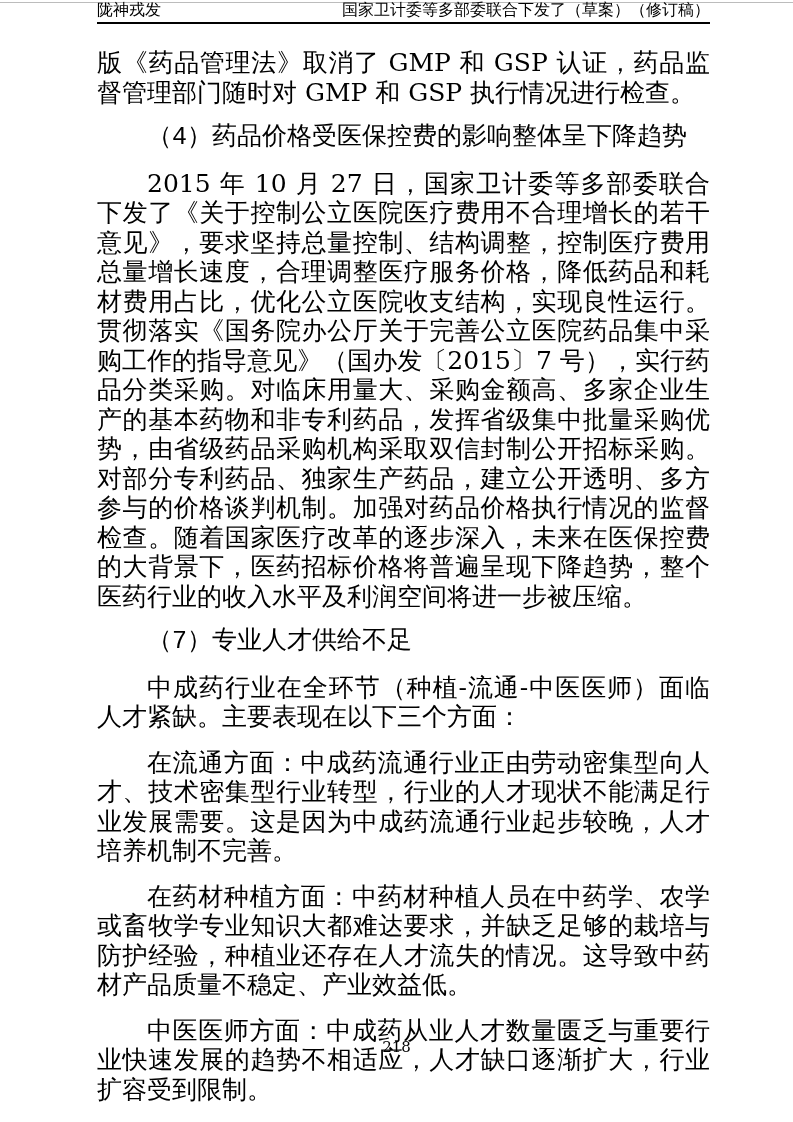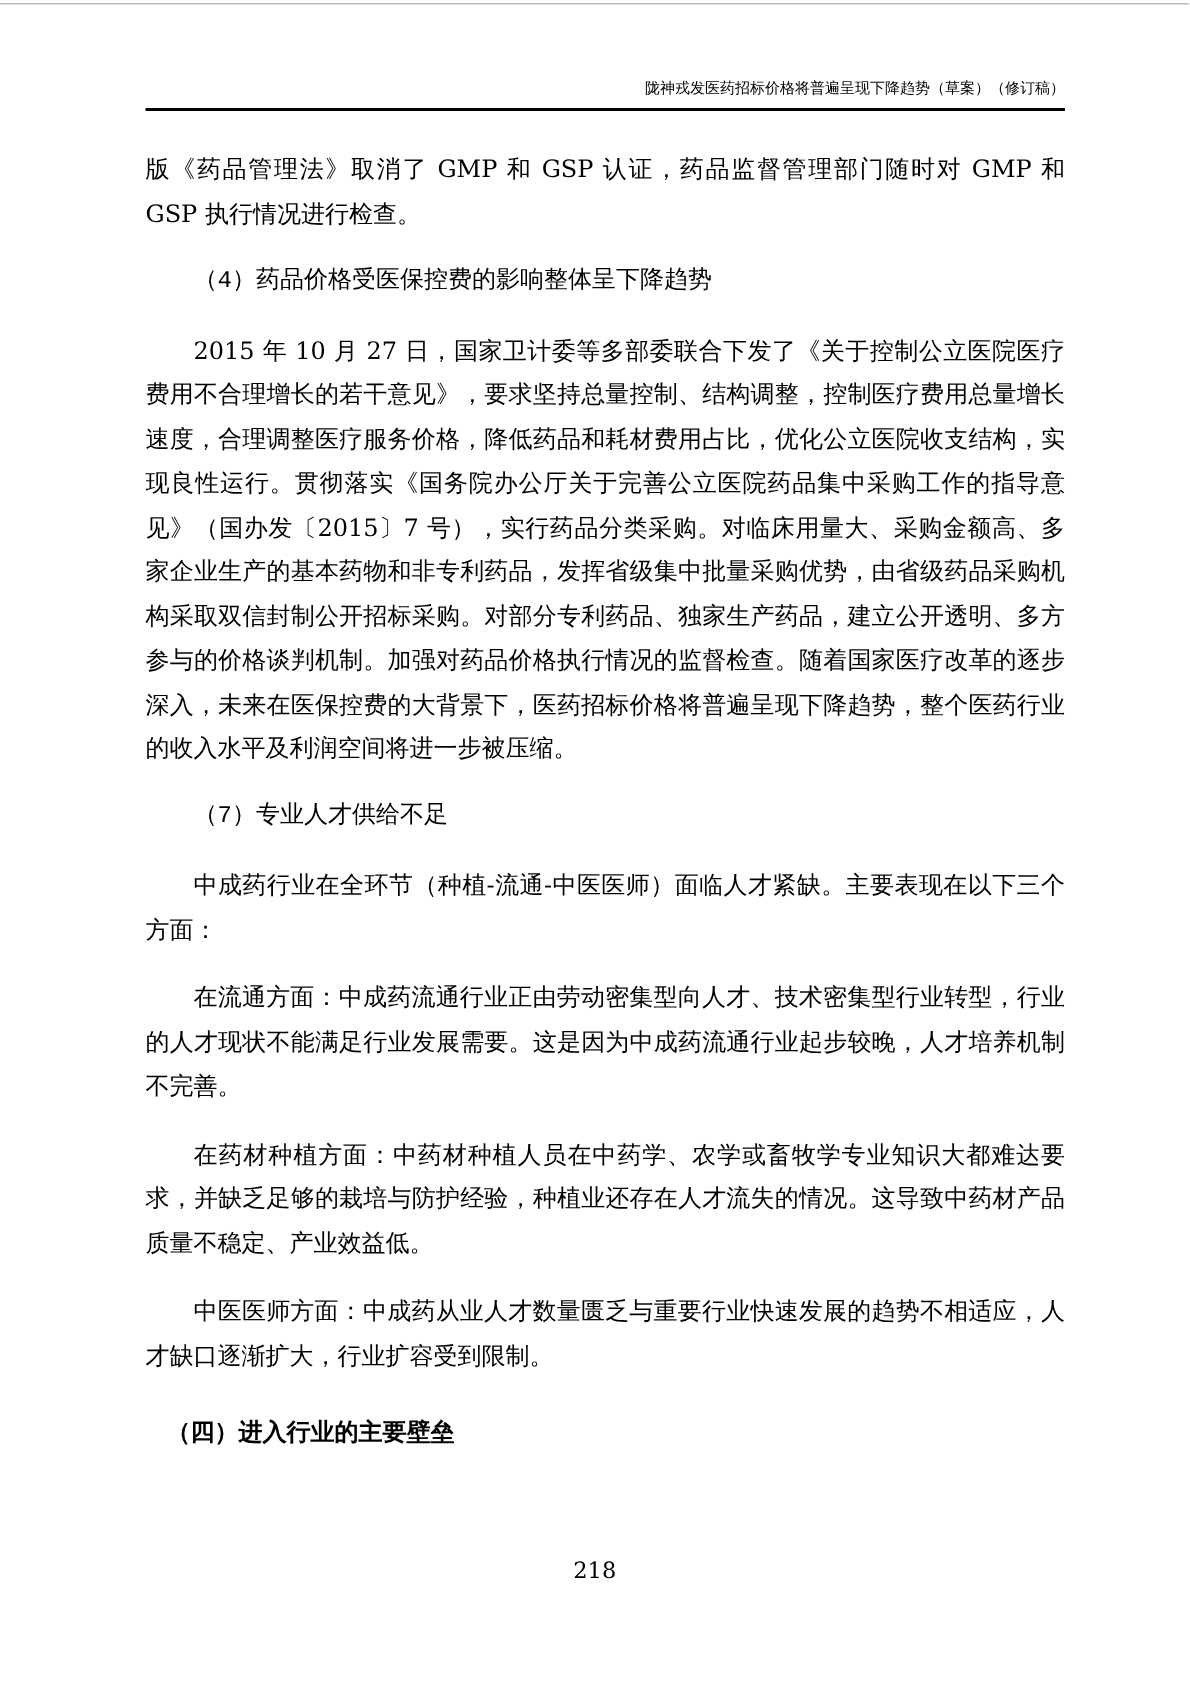--- a/index.html
+++ b/index.html
@@ -18,33 +18,32 @@
     width: 100%; height: 1px;
     background: #bcbcbc;
   }
   .content {
     position: absolute;
     left: 97px; top: 0;
     width: 613px;
   }
   .doc-header {
     display: flex;
-    justify-content: flex-end;
+    justify-content: space-between;
     align-items: flex-end;
-    padding-top: 50px;
     padding-bottom: 3px;
     border-bottom: 2px solid #000000;
-    font-size: 10px;
+    font-size: 16px;
     line-height: 19px;
   }
   .doc-header .hdr-left { white-space: nowrap; }
   .doc-header .hdr-right { white-space: nowrap; }
   .doc-body { padding-top: 8px; }
   .para, .subhead {
-    font-size: 16px;
+    font-size: 25px;
     line-height: 29.5px;
     text-align: justify;
     text-indent: 2em;
     margin: 16px 0 0 0;
   }
   .para.no-indent { text-indent: 0; }
   .subhead { text-align: left; font-family: Liberation Mono, monospace; }
   .section-head {
     font-family: "DejaVu Sans", "Liberation Sans", sans-serif;
     font-weight: bold;
@@ -64,21 +63,21 @@
 </style>
 </head>
 <body>
 
 <div class="page">
   <div class="page-top-edge"></div>
 
   <div class="content">
     <div class="doc-header">
       <span class="hdr-left">陇神戎发</span>
-      <span class="hdr-right">医药招标价格将普遍呈现下降趋势（草案）（修订稿）</span>
+      <span class="hdr-right">国家卫计委等多部委联合下发了（草案）（修订稿）</span>
     </div>
 
     <div class="doc-body">
 
     <div class="para no-indent">版《药品管理法》取消了 GMP 和 GSP 认证，药品监督管理部门随时对 GMP 和 GSP 执行情况进行检查。</div>
         <div class="subhead">（4）药品价格受医保控费的影响整体呈下降趋势</div>
         <div class="para">2015 年 10 月 27 日，国家卫计委等多部委联合下发了《关于控制公立医院医疗费用不合理增长的若干意见》，要求坚持总量控制、结构调整，控制医疗费用总量增长速度，合理调整医疗服务价格，降低药品和耗材费用占比，优化公立医院收支结构，实现良性运行。贯彻落实《国务院办公厅关于完善公立医院药品集中采购工作的指导意见》（国办发〔2015〕7 号），实行药品分类采购。对临床用量大、采购金额高、多家企业生产的基本药物和非专利药品，发挥省级集中批量采购优势，由省级药品采购机构采取双信封制公开招标采购。对部分专利药品、独家生产药品，建立公开透明、多方参与的价格谈判机制。加强对药品价格执行情况的监督检查。随着国家医疗改革的逐步深入，未来在医保控费的大背景下，医药招标价格将普遍呈现下降趋势，整个医药行业的收入水平及利润空间将进一步被压缩。</div>
         <div class="subhead">（7）专业人才供给不足</div>
         <div class="para">中成药行业在全环节（种植-流通-中医医师）面临人才紧缺。主要表现在以下三个方面：</div>
         <div class="para">在流通方面：中成药流通行业正由劳动密集型向人才、技术密集型行业转型，行业的人才现状不能满足行业发展需要。这是因为中成药流通行业起步较晚，人才培养机制不完善。</div>

